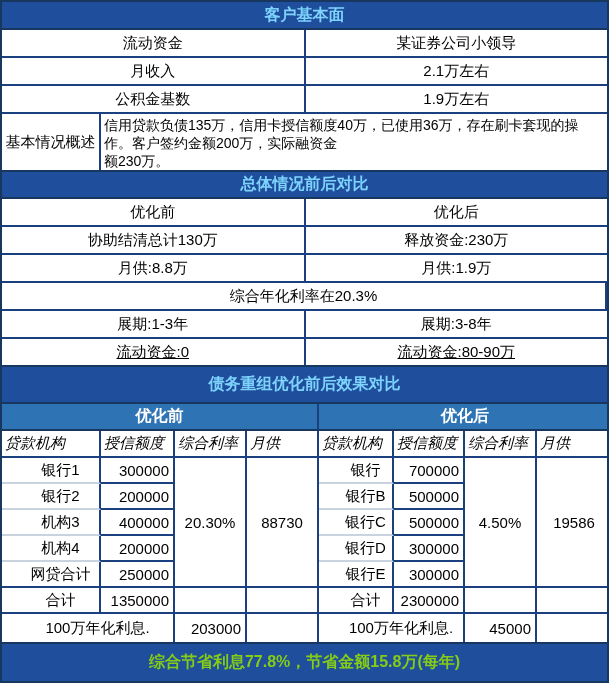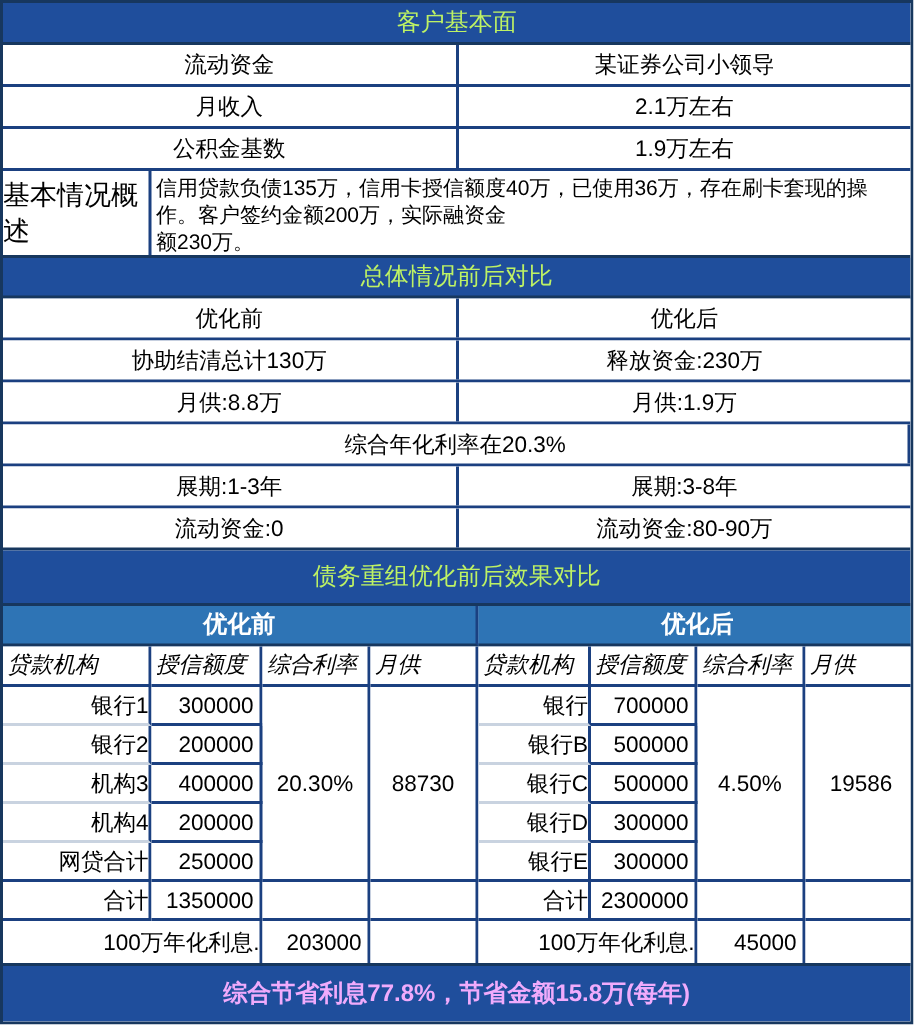--- a/index.html
+++ b/index.html
@@ -12,22 +12,22 @@
   .page {
     width:609px; height:683px;
     border:2px solid #17375E;
     background:#ffffff;
     display:flex; flex-direction:column;
     overflow:hidden;
   }
   
   .band {
     background:#1F4E9C;
-    color:#bef264;
-    font-weight:normal;
+    color:#7dd3fc;
+    font-weight:bold;
     font-size:16px;
     display:flex; align-items:center; justify-content:center;
     border-bottom:2px solid #17375E;
     flex:0 0 auto;
   }
   .band-s1 { height:28px; }
   .band-s2 { height:27px; }
   .band-s3 { height:37px; }
   
   .row2 {
@@ -44,21 +44,21 @@
   
   .row-overview {
     display:flex; flex:0 0 auto; height:58px;
     border-bottom:2px solid #17375E;
     background:#ffffff;
   }
   .row-overview .ov-label {
     flex:0 0 99px;
     border-right:2px solid #1B4080;
     display:flex; align-items:center; justify-content:center;
-    font-size:18px;
+    font-size:15px;
   }
   .row-overview .ov-text {
     flex:1 1 auto;
     font-size:14px;
     line-height:18px;
     padding:2px 3px;
     white-space:pre-line;
     text-align:left;
     overflow:hidden;
   }
@@ -87,30 +87,30 @@
     text-align:center;
     height:27px;
     border-bottom:2px solid #17375E;
   }
   table.debt tr.cols td {
     text-align:left;
     padding-left:3px;
     height:27px;
     font-style:italic;
   }
-  table.debt td.name   { text-align:right;  padding-left:20px; }
+  table.debt td.name   { text-align:center;  padding-left:20px; }
   table.debt td.num    { text-align:right; padding-right:4px; }
   table.debt td.merged { text-align:center; vertical-align:middle; }
   table.debt td.lite   { border-bottom:2px solid #C9D3E0; }
   table.debt tr.interest td { border-bottom:none; height:28px; }
   
   .footer-band {
     flex:1 1 auto;
     background:#1F4E9C;
-    color:#f0abfc;
+    color:#84cc16;
     font-weight:bold;
     font-size:16px;
     display:flex; align-items:center; justify-content:center;
     border-top:2px solid #17375E;
   }
 </style>
 </head>
 <body>
 
 <div class="page">
@@ -150,21 +150,21 @@
     <div class="c">月供:8.8万</div>
     <div class="c">月供:1.9万</div>
   </div>
   <div class="row2">
     <div class="c">综合年化利率在20.3%</div>
   </div>
   <div class="row2">
     <div class="c">展期:1-3年</div>
     <div class="c">展期:3-8年</div>
   </div>
-  <div class="row2" style="border-bottom-color:#17375E;">
+  <div class="row2" style="border-bottom-color:#17375E;text-decoration:underline;">
     <div class="c">流动资金:0</div>
     <div class="c">流动资金:80-90万</div>
   </div>
 
   <div class="band band-s3">债务重组优化前后效果对比</div>
 
   <table class="debt">
     <colgroup>
       <col style="width:99px">
         <col style="width:74px">

